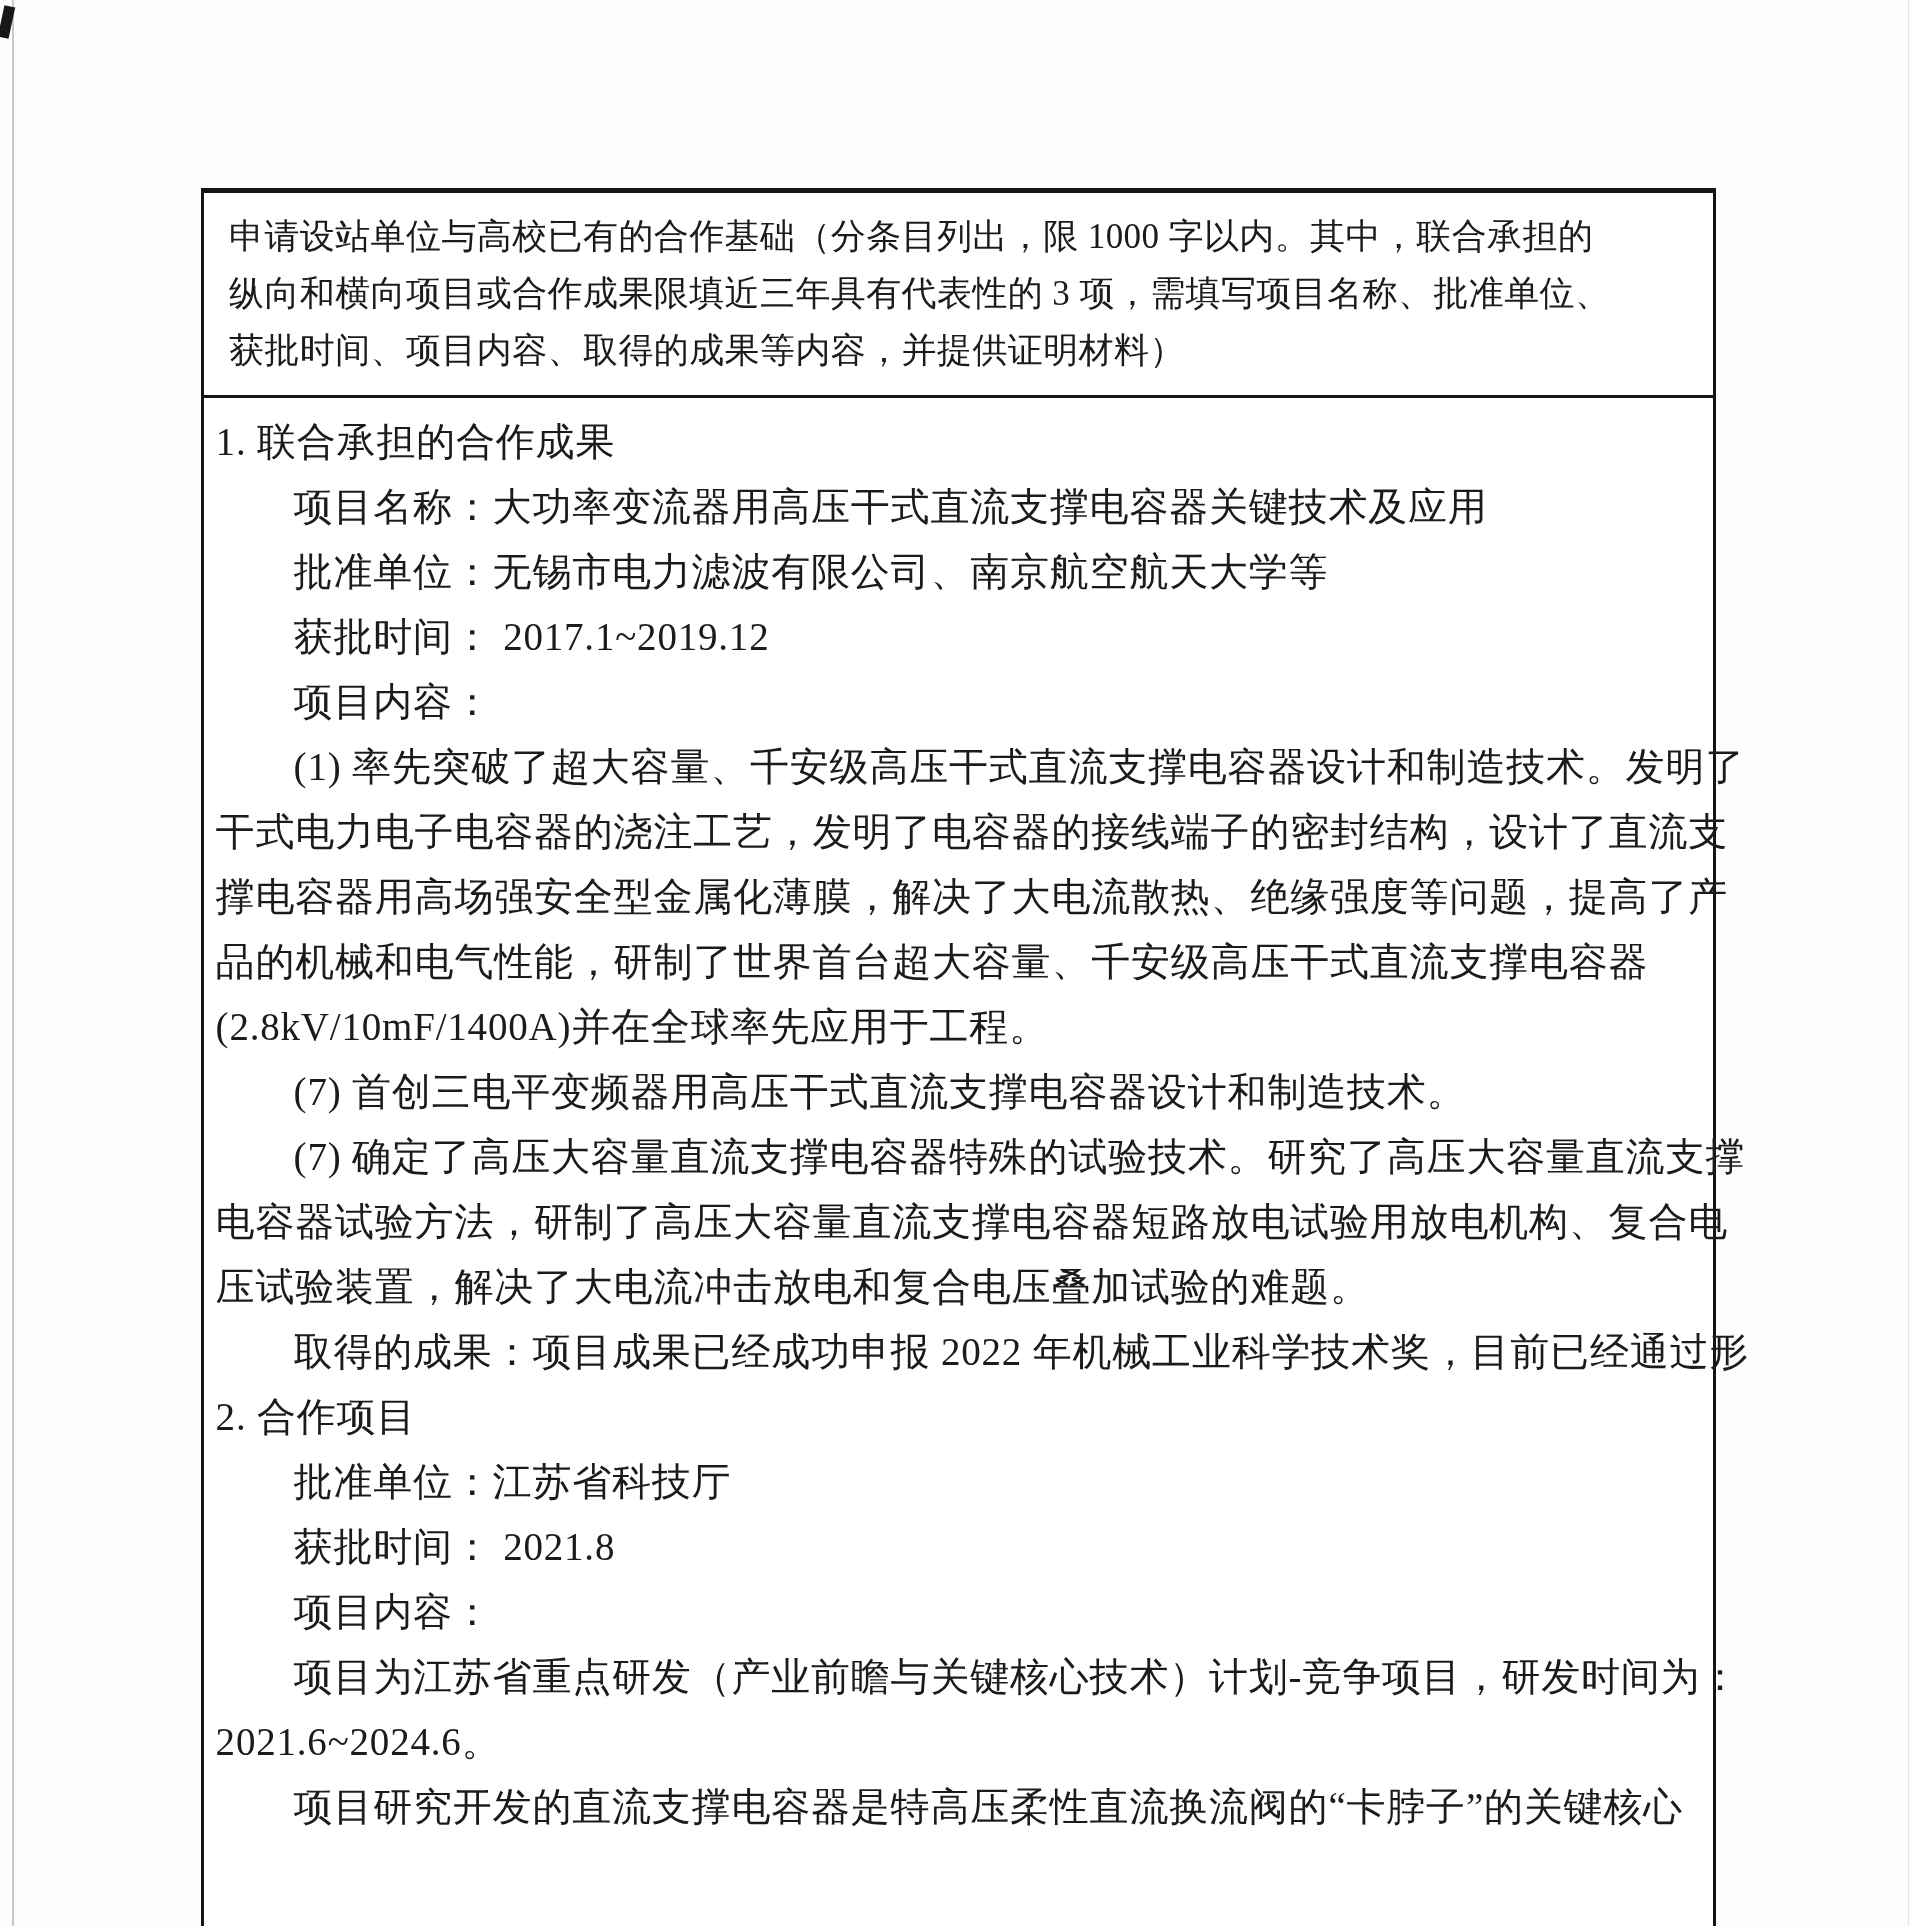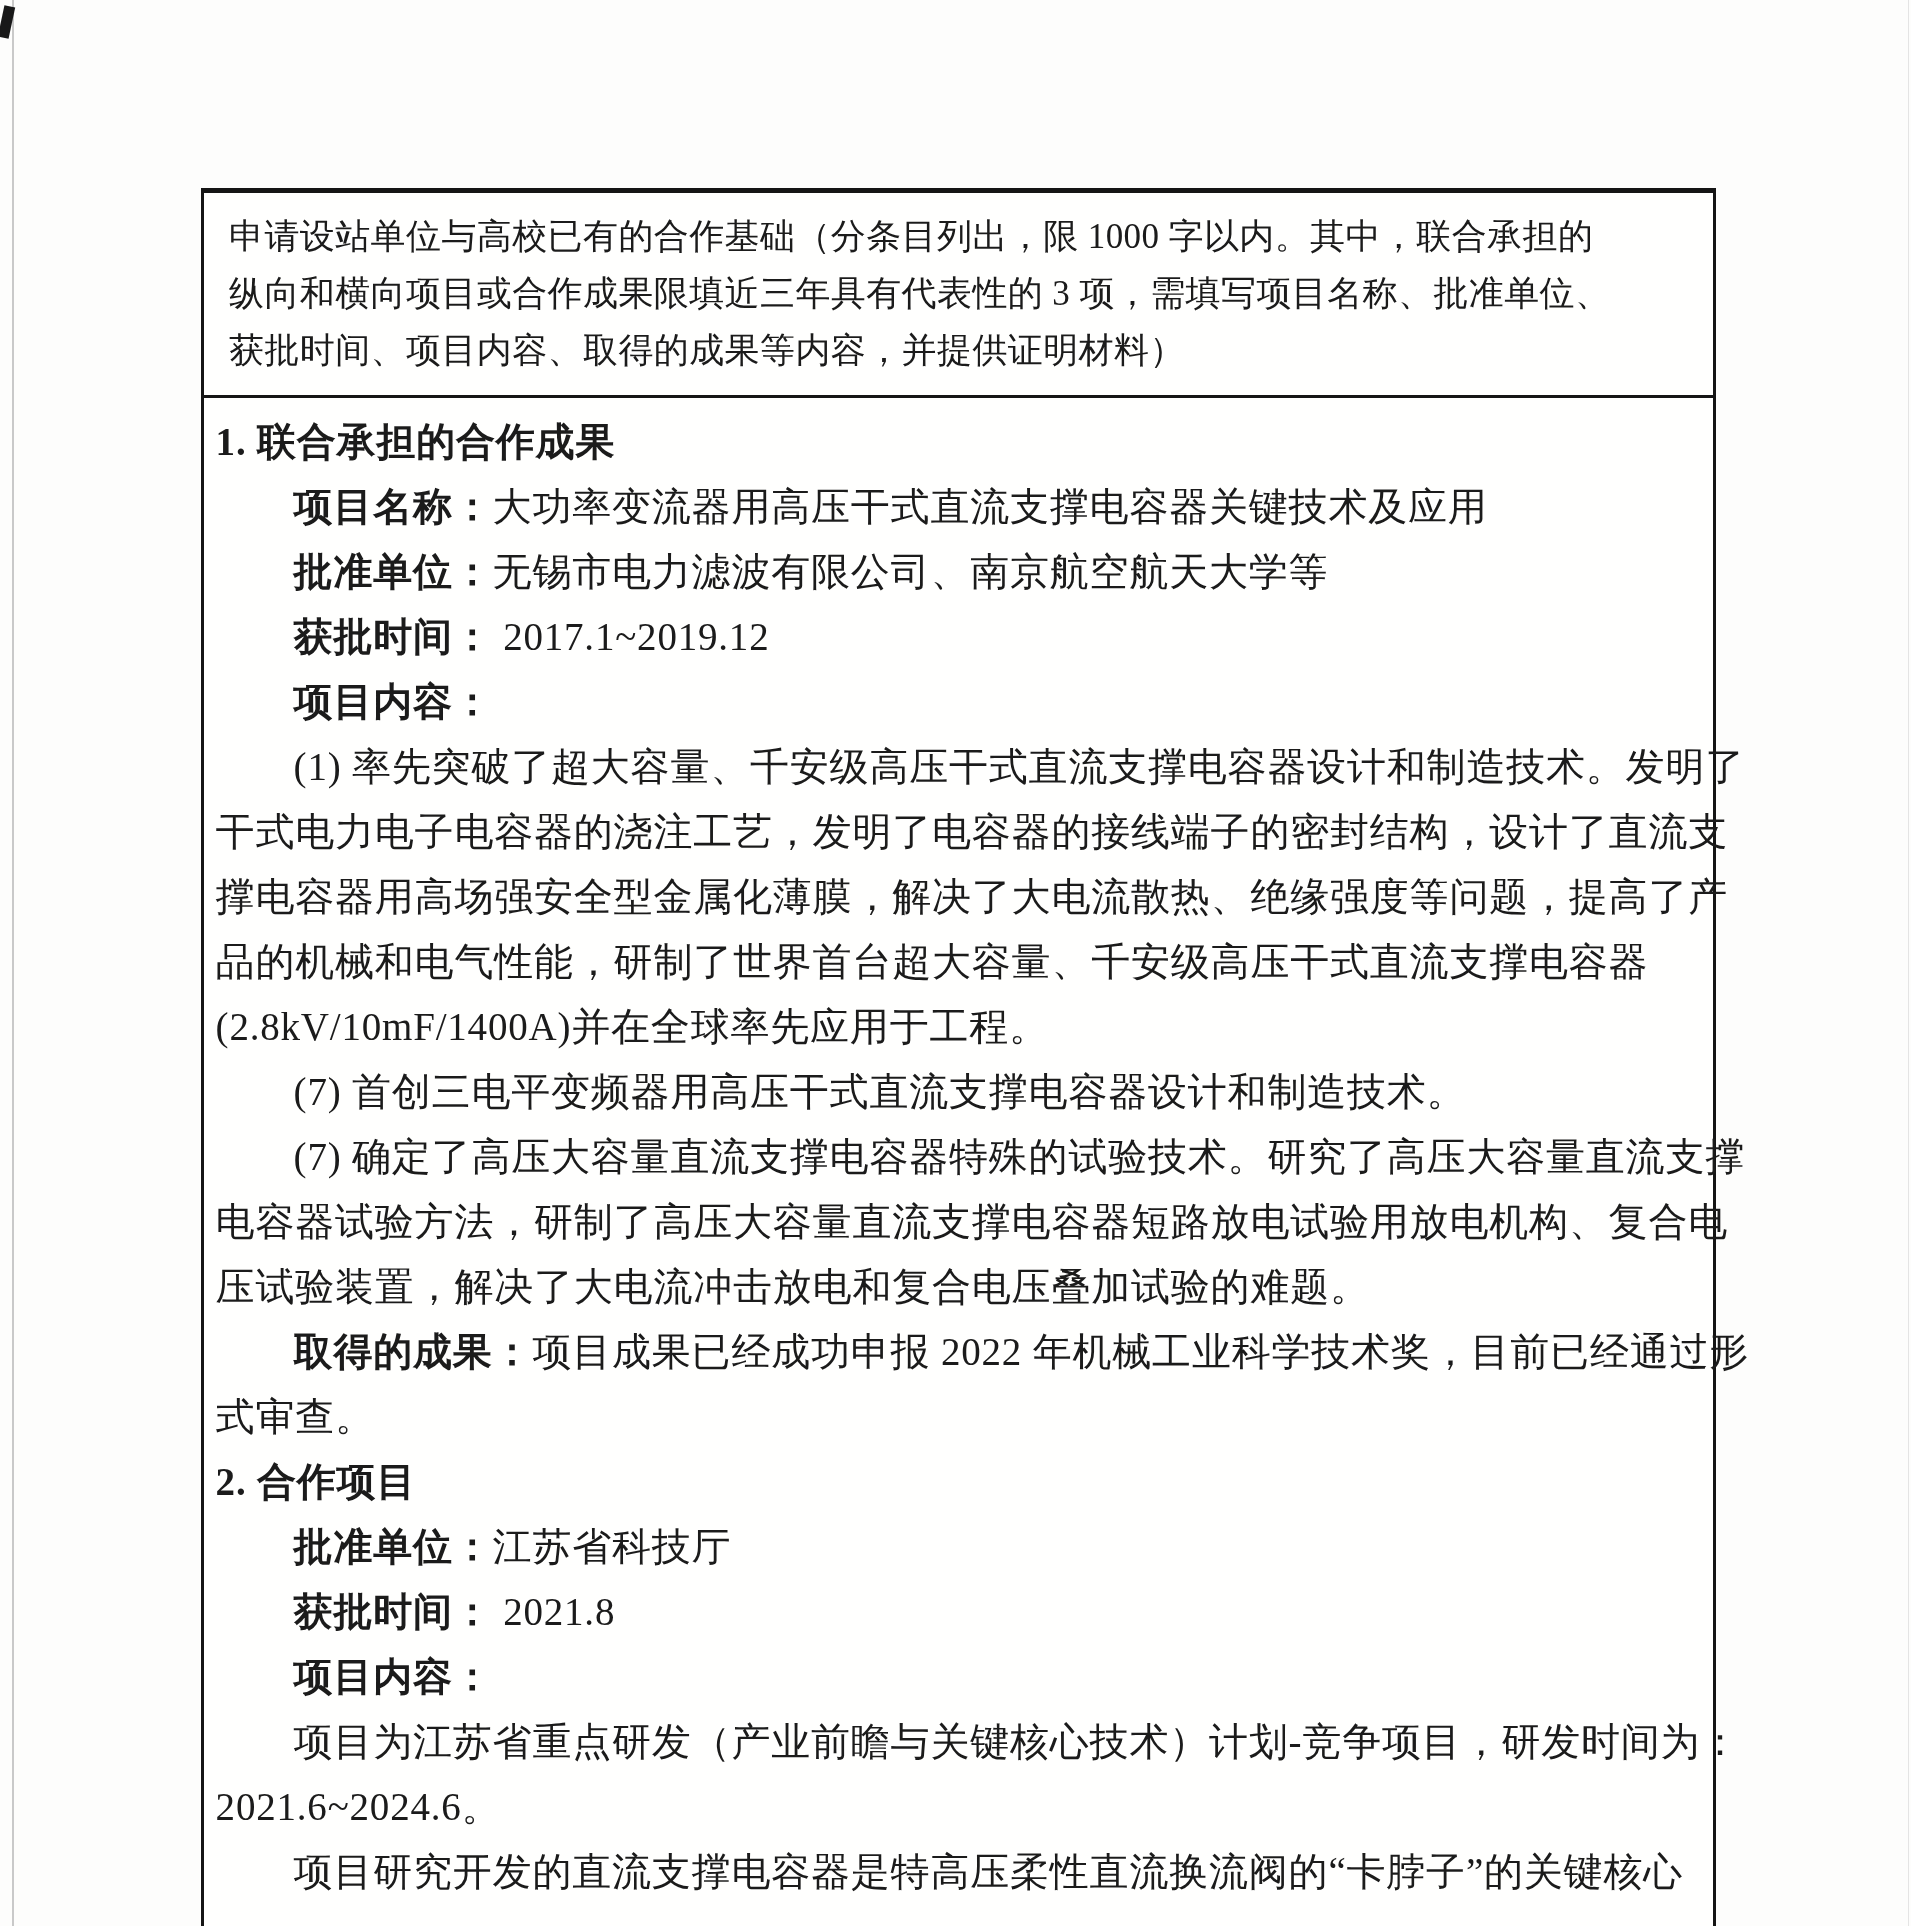--- a/index.html
+++ b/index.html
@@ -35,21 +35,21 @@
     letter-spacing:0.4px;
   }
   .row-body{
     box-sizing:border-box;
     padding:10.8px 10.8px 0 11.6px;
     font-size:39px;
     line-height:65px;
     letter-spacing:0.8px;
   }
   .line{white-space:nowrap;}
-  .b{font-weight:bold;}
+  .b{font-weight:normal;}
 </style>
 </head>
 <body>
 
 <div class="page">
   <div class="scan-edge-left"></div>
   <div class="scan-edge-right"></div>
   <div class="corner-mark"></div>
 
   <div class="doc-table">
@@ -70,21 +70,20 @@
           <div class="line" style="padding-left: 2em;"><span>(1) 率先突破了超大容量、千安级高压干式直流支撑电容器设计和制造技术。发明了</span></div>
           <div class="line" style="padding-left: 0em;"><span>干式电力电子电容器的浇注工艺，发明了电容器的接线端子的密封结构，设计了直流支</span></div>
           <div class="line" style="padding-left: 0em;"><span>撑电容器用高场强安全型金属化薄膜，解决了大电流散热、绝缘强度等问题，提高了产</span></div>
           <div class="line" style="padding-left: 0em;"><span>品的机械和电气性能，研制了世界首台超大容量、千安级高压干式直流支撑电容器</span></div>
           <div class="line" style="padding-left: 0em;"><span>(2.8kV/10mF/1400A)并在全球率先应用于工程。</span></div>
           <div class="line" style="padding-left: 2em;"><span>(7) 首创三电平变频器用高压干式直流支撑电容器设计和制造技术。</span></div>
           <div class="line" style="padding-left: 2em;"><span>(7) 确定了高压大容量直流支撑电容器特殊的试验技术。研究了高压大容量直流支撑</span></div>
           <div class="line" style="padding-left: 0em; text-align: center;"><span>电容器试验方法，研制了高压大容量直流支撑电容器短路放电试验用放电机构、复合电</span></div>
           <div class="line" style="padding-left: 0em;"><span>压试验装置，解决了大电流冲击放电和复合电压叠加试验的难题。</span></div>
           <div class="line" style="padding-left: 2em;"><span class="b">取得的成果：</span><span>项目成果已经成功申报 2022 年机械工业科学技术奖，目前已经通过形</span></div>
-          <div class="line" style="padding-left: 0em;"><span>式审查。</span></div>
           <div class="line" style="padding-left: 0em;"><span class="b">2. 合作项目</span></div>
           <div class="line" style="padding-left: 2em;"><span class="b">批准单位：</span><span>江苏省科技厅</span></div>
           <div class="line" style="padding-left: 2em;"><span class="b">获批时间：</span><span> 2021.8</span></div>
           <div class="line" style="padding-left: 2em;"><span class="b">项目内容：</span></div>
           <div class="line" style="padding-left: 2em;"><span>项目为江苏省重点研发（产业前瞻与关键核心技术）计划-竞争项目，研发时间为：</span></div>
           <div class="line" style="padding-left: 0em;"><span>2021.6~2024.6。</span></div>
           <div class="line" style="padding-left: 2em;"><span>项目研究开发的直流支撑电容器是特高压柔性直流换流阀的“卡脖子”的关键核心</span></div>
         </div>
     </div>
   </div>

